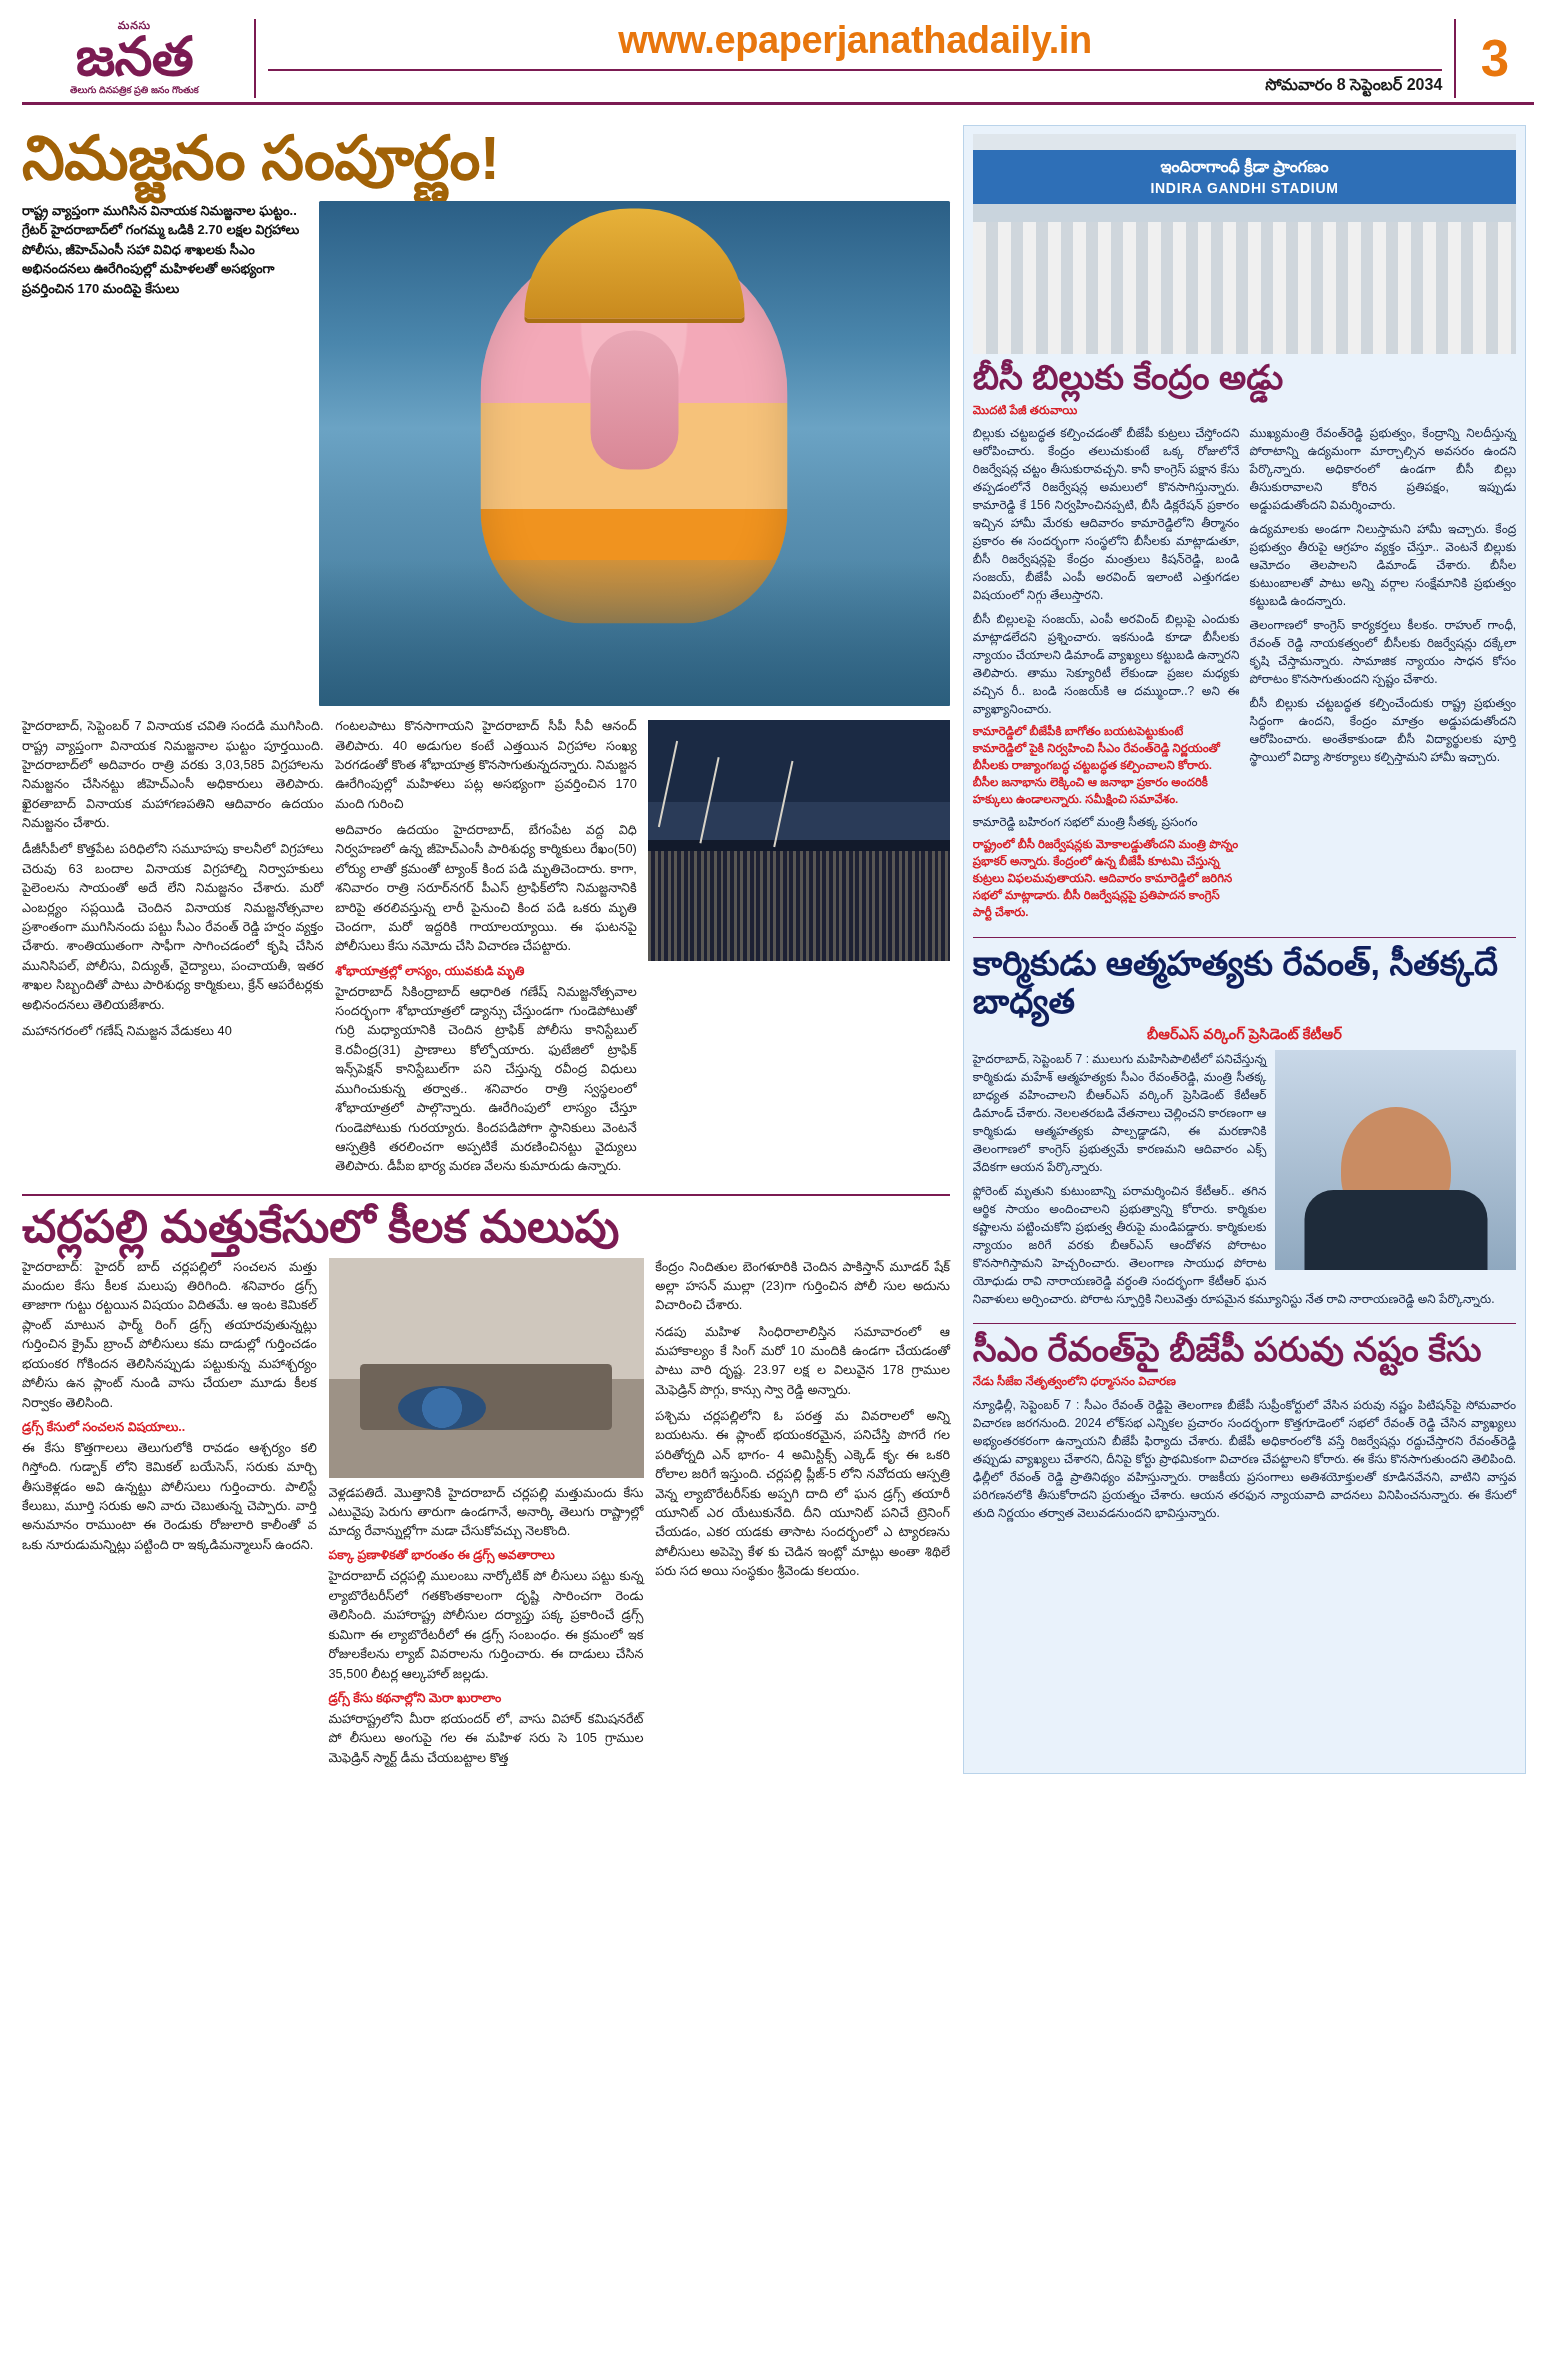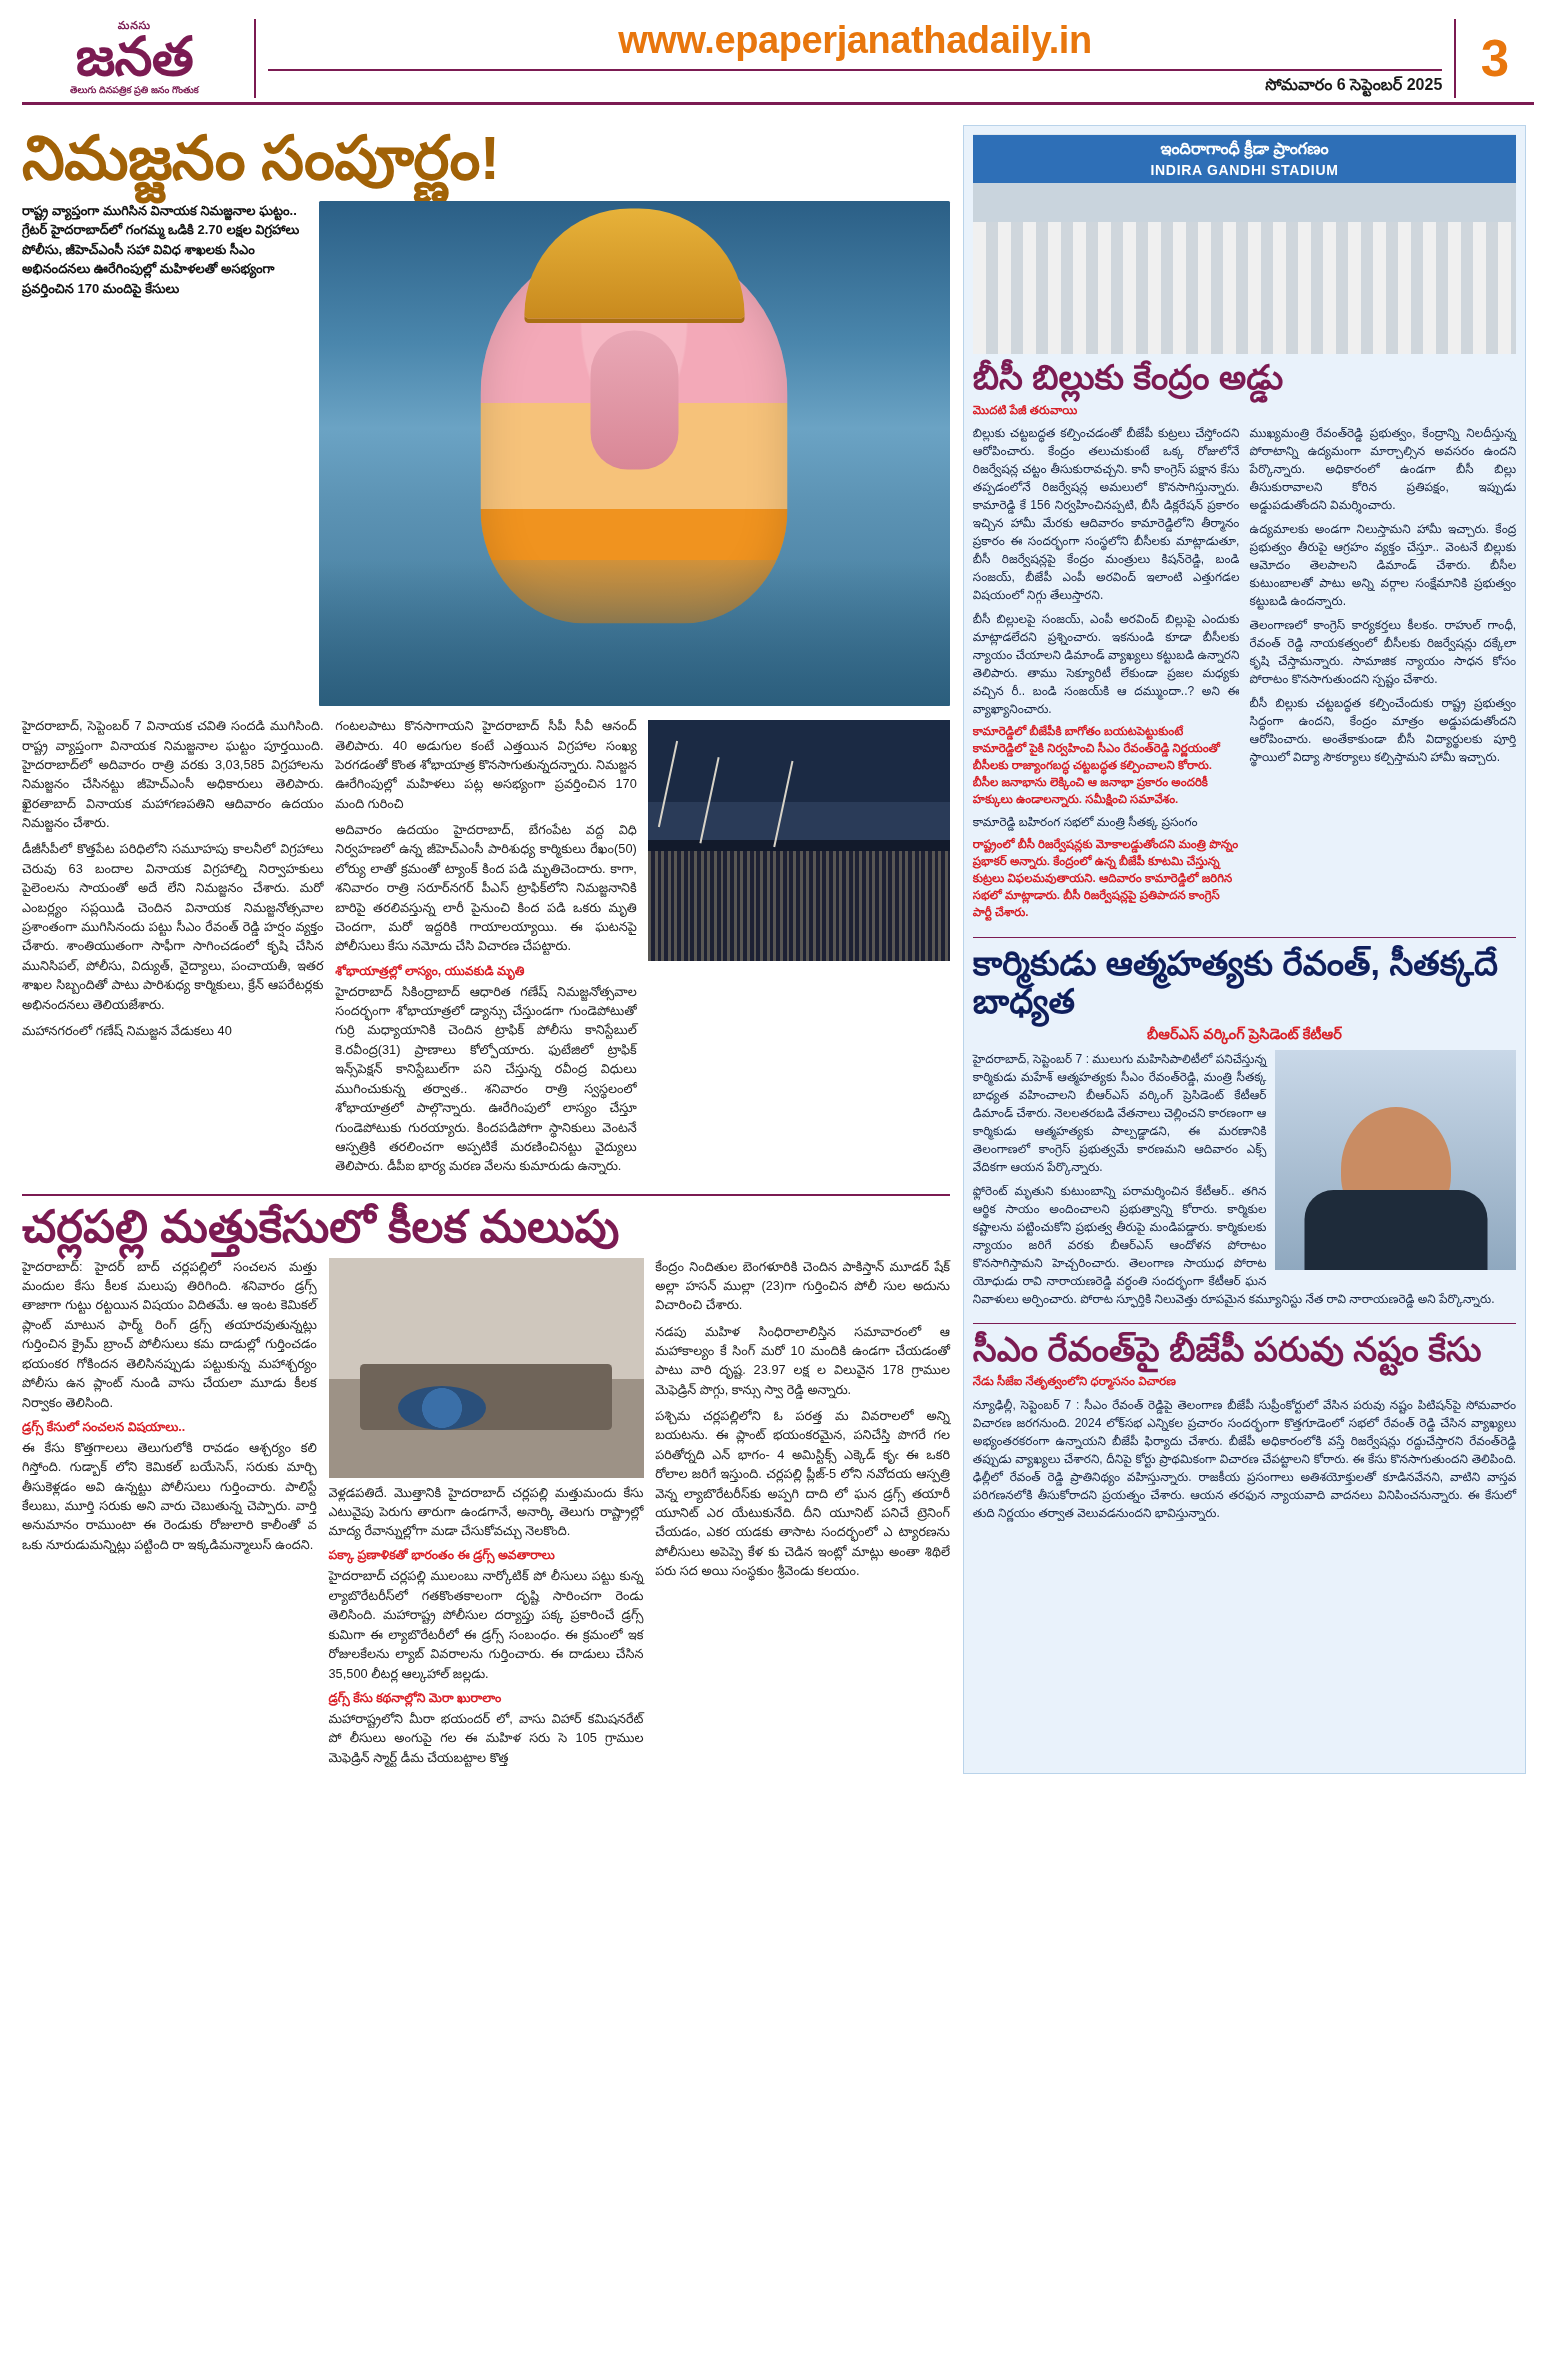--- a/index.html
+++ b/index.html
@@ -226,21 +226,21 @@
     border-radius: 50%;
   }
 
   
   .stadium-photo {
     width: 100%; height: 220px;
     background: linear-gradient(#dfe6ec 0 22%, #c9d4dd 22% 55%, #aab6c0 55% 100%);
     position: relative; overflow: hidden; margin-bottom: 5.9px;
   }
   .stadium-banner {
-    position:absolute; left:0; right:0; top:1px; height:48px;
+    position:absolute; left:0; right:0; top:16px; height:54px;
     background:#2e6fb7; color:#fff; display:flex; flex-direction:column;
     align-items:center; justify-content:center; font-weight:bold;
   }
   .stadium-banner .l1 { font-size: 16px; }
   .stadium-banner .l2 { font-size: 14px; letter-spacing: 0.7px; }
   .crowd {
     position:absolute; left:0; right:0; bottom:0; height: 132px;
     background: repeating-linear-gradient(90deg, #f0f0f0 0 13px, #cfd6dc 13px 25px);
   }
   h3.r-head {
@@ -282,21 +282,21 @@
 
   <div class="masthead">
     <div class="logo-block">
       <div class="logo-small">మనసు</div>
       <div class="logo-main">జనత</div>
       <div class="logo-tag">తెలుగు దినపత్రిక           ప్రతి జనం గొంతుక</div>
     </div>
     <div class="mast-center">
       <div class="site-url">www.epaperjanathadaily.in</div>
       <div class="mast-date-row">
-        <div class="mast-date">సోమవారం 6 సెప్టెంబర్ 2025</div>
+        <div class="mast-date">సోమవారం 8 సెప్టెంబర్ 2034</div>
       </div>
     </div>
     <div class="page-num-block">
       <div class="page-num">3</div>
     </div>
   </div>
 
   <div class="content">
 
     <div class="col-left">

